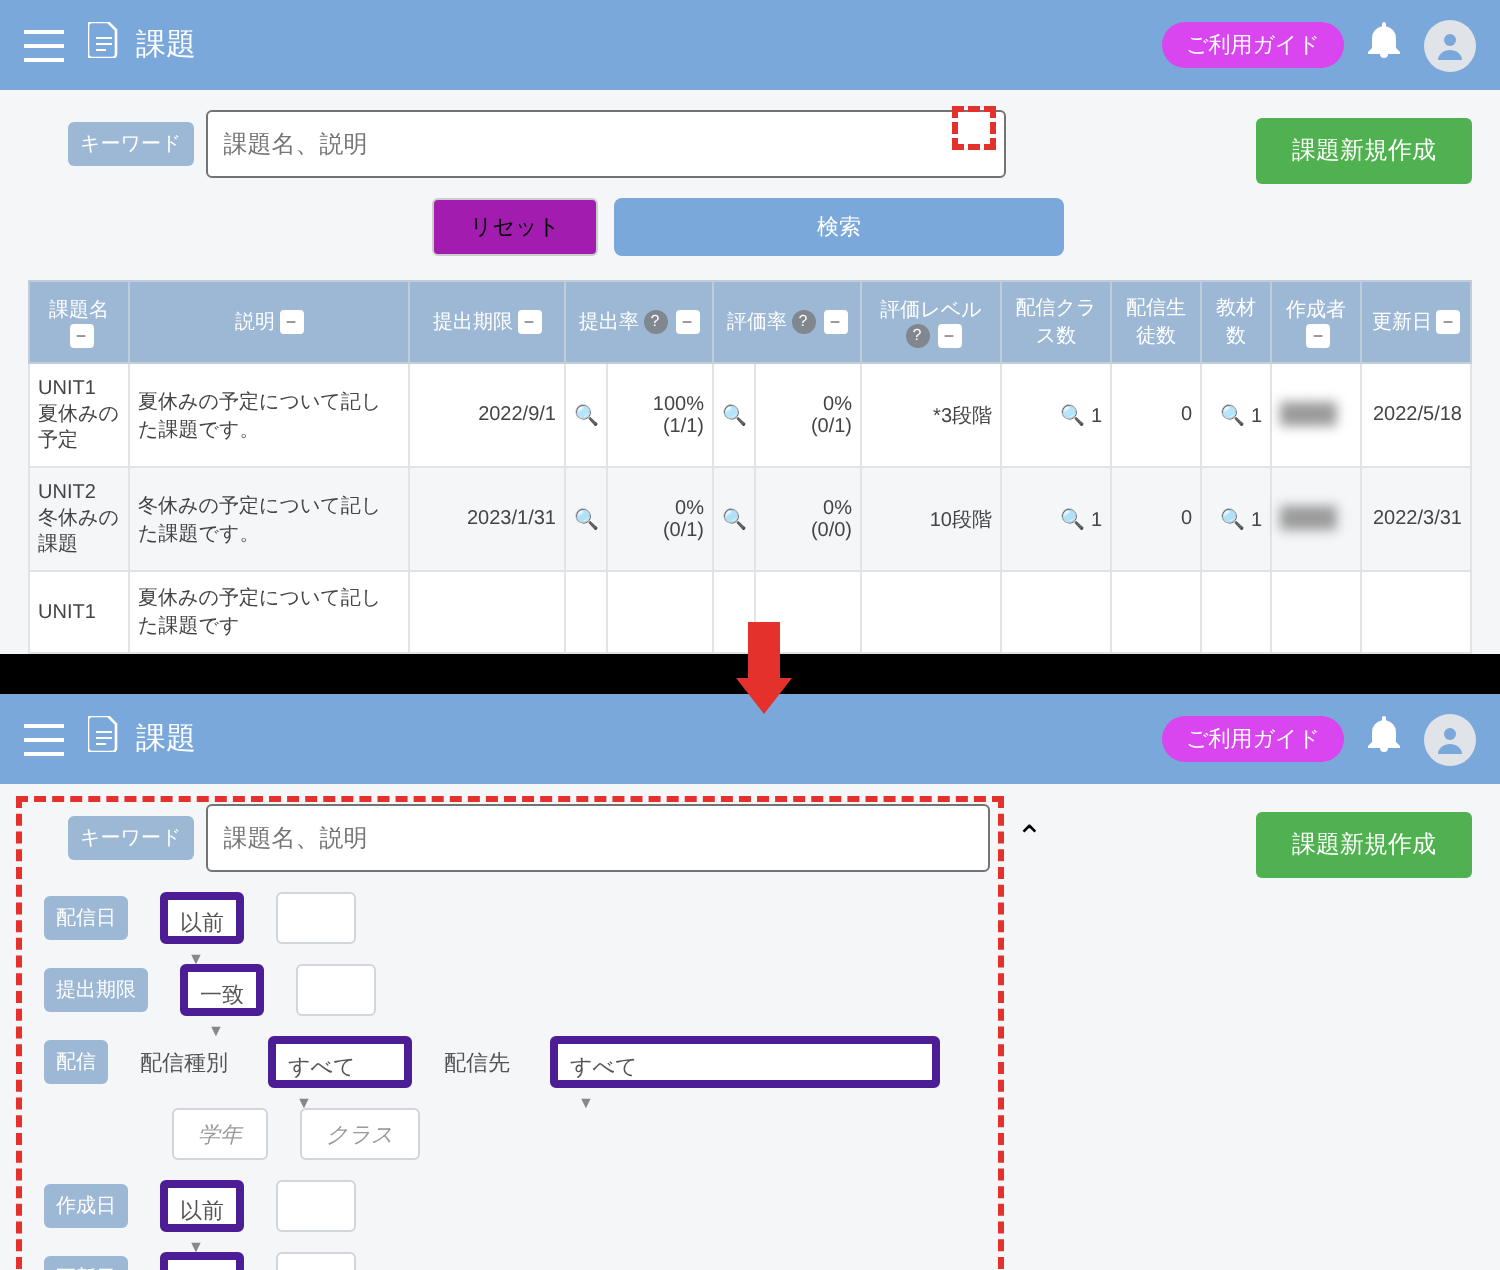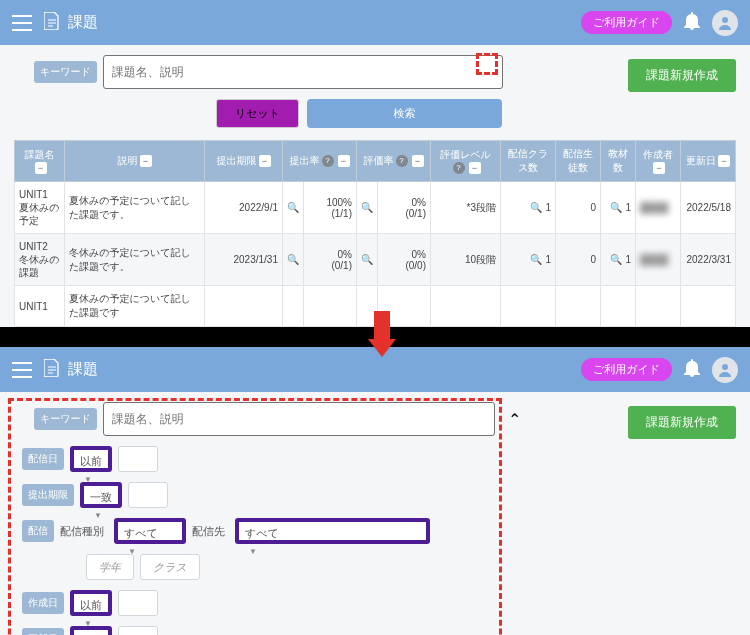--- a/index.html
+++ b/index.html
@@ -15,36 +15,36 @@
 .avatar svg { fill: #7ba8da; }
 .content { background: #f4f6f8; padding: 10px 14px 6px; position: relative; }
 .search-row { display: flex; align-items: center; gap: 6px; margin-bottom: 10px; padding-left: 20px; }
 .label-pill { background: #9db8d4; color: #fff; font-size: 10px; padding: 4px 6px; border-radius: 3px; white-space: nowrap; }
 .search-input { flex: 1; border: 1px solid #737373; border-radius: 3px; padding: 6px 8px; font-size: 12px; color: #888; background: #fff; height: 34px; max-width: 415px; }
 .chev-toggle { display: flex; align-items: center; justify-content: center; width: 24px; height: 24px; cursor: pointer; margin-left: 2px; }
 .red-dashed-box { position: absolute; border: 3px dashed #e4312b; pointer-events: none; }
 .new-btn { background: #4fb14f; color: #fff; border: none; border-radius: 3px; padding: 8px 18px; font-size: 12px; cursor: pointer; position: absolute; right: 14px; top: 14px; }
 .btn-row { display: flex; justify-content: center; gap: 8px; margin-bottom: 12px; }
 .reset-btn { background: #a21caf; border: 1px solid #ccc; border-radius: 3px; padding: 6px 18px; font-size: 11px; cursor: pointer; }
-.search-btn { background: #7ba8da; color: #fff; border: none; border-radius: 4px; padding: 6px 0; font-size: 11px; cursor: pointer; width: 195px; }
+.search-btn { background: #7ba8da; color: #fff; border: none; border-radius: 4px; padding: 6px 0; font-size: 11px; cursor: pointer; width: 225px; }
 .tbl { width: 100%; border-collapse: collapse; font-size: 10px; }
 .tbl th { background: #9db8d4; color: #fff; font-weight: normal; padding: 6px 4px; border: 1px solid #c0ccd8; position: relative; text-align: center; }
 .tbl th .col-btn { display: inline-block; width: 12px; height: 12px; background: #fff; border-radius: 2px; font-size: 9px; line-height: 12px; color: #666; vertical-align: middle; margin-left: 2px; }
 .q-circle { display: inline-block; width: 12px; height: 12px; border-radius: 50%; background: #80878f; color: #fff; font-size: 8px; line-height: 12px; text-align: center; vertical-align: middle; margin: 0 2px; }
 .tbl td { border: 1px solid #e0e4e8; padding: 6px 4px; background: #fff; color: #444; }
 .tbl tr.alt td { background: #f4f6f8; }
 .td-name { line-height: 1.3; margin-left: 10px; }
 .mag { color: #999; font-size: 10px; }
 .trunc { overflow: hidden; height: 14px; }
 .black-sep { background: #000; height: 20px; position: relative; }
 .down-arrow { position: absolute; left: 368px; top: -16px; width: 28px; height: 50px; z-index: 10; }
 .down-arrow .stem { width: 16px; height: 28px; background: #e4312b; margin: 0 auto; }
 .down-arrow .head { width: 0; height: 0; border-left: 14px solid transparent; border-right: 14px solid transparent; border-top: 18px solid #e4312b; }
 .filter-panel { position: relative; }
-.filter-row { display: flex; align-items: center; gap: 6px; margin-bottom: 10px; margin-left: 8px; }
+.filter-row { display: flex; align-items: center; gap: 16px; margin-bottom: 10px; margin-left: 8px; }
 .sel { border: 4px solid #4c1d95; border-radius: 3px; padding: 4px 6px; font-size: 11px; background: #fff; color: #555; height: 26px; display: flex; align-items: flex-start; gap: 6px; flex-direction: column; }
 .sel .caret { color: #888; font-size: 8px; margin-left: 4px; }
 .sel-input { border: 1px solid #d0d6dc; border-radius: 3px; height: 26px; width: 40px; background: #fff; }
 .sel-wide { width: 72px; justify-content: space-between; }
 .sel-wider { width: 195px; justify-content: space-between; }
 .grade-box { border: 1px solid #d0d6dc; border-radius: 3px; padding: 4px 12px; font-size: 11px; color: #999; background: #fff; height: 26px; display: flex; align-items: center; }
 .static-label { font-size: 11px; color: #555; margin-right: 4px; }
 .blur-text { filter: blur(3px); color: #999; }
 </style>
 </head>

